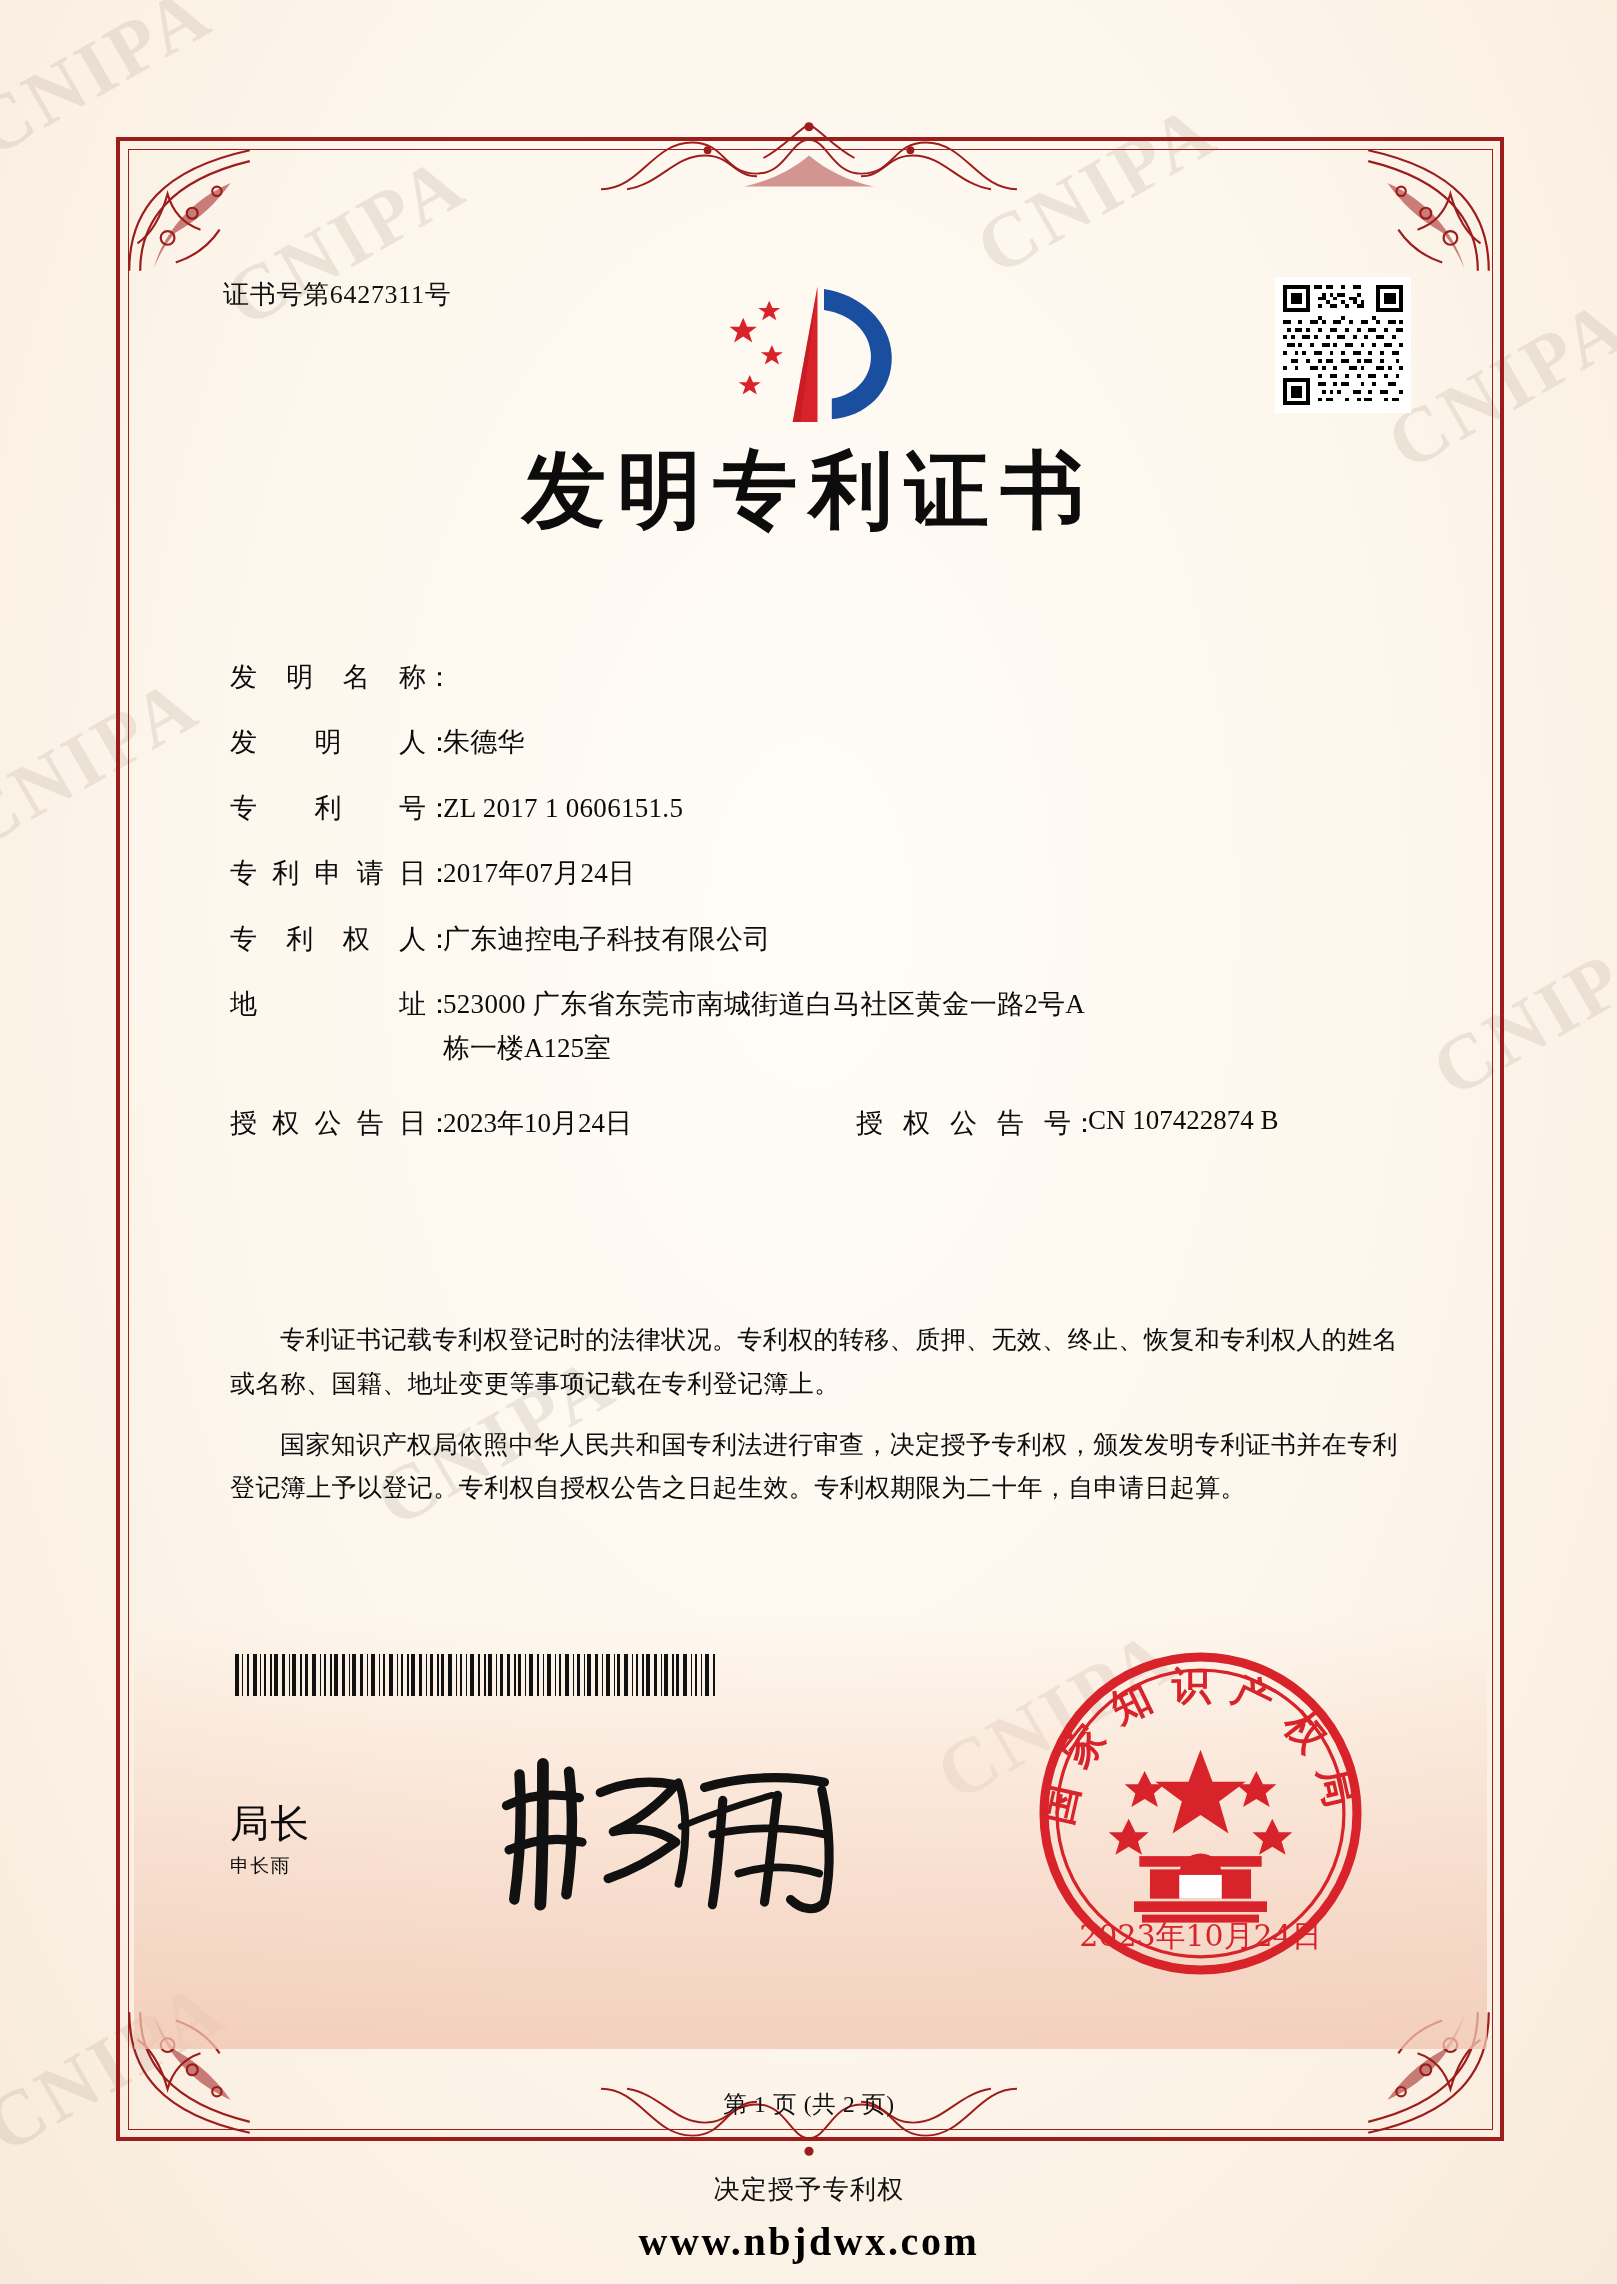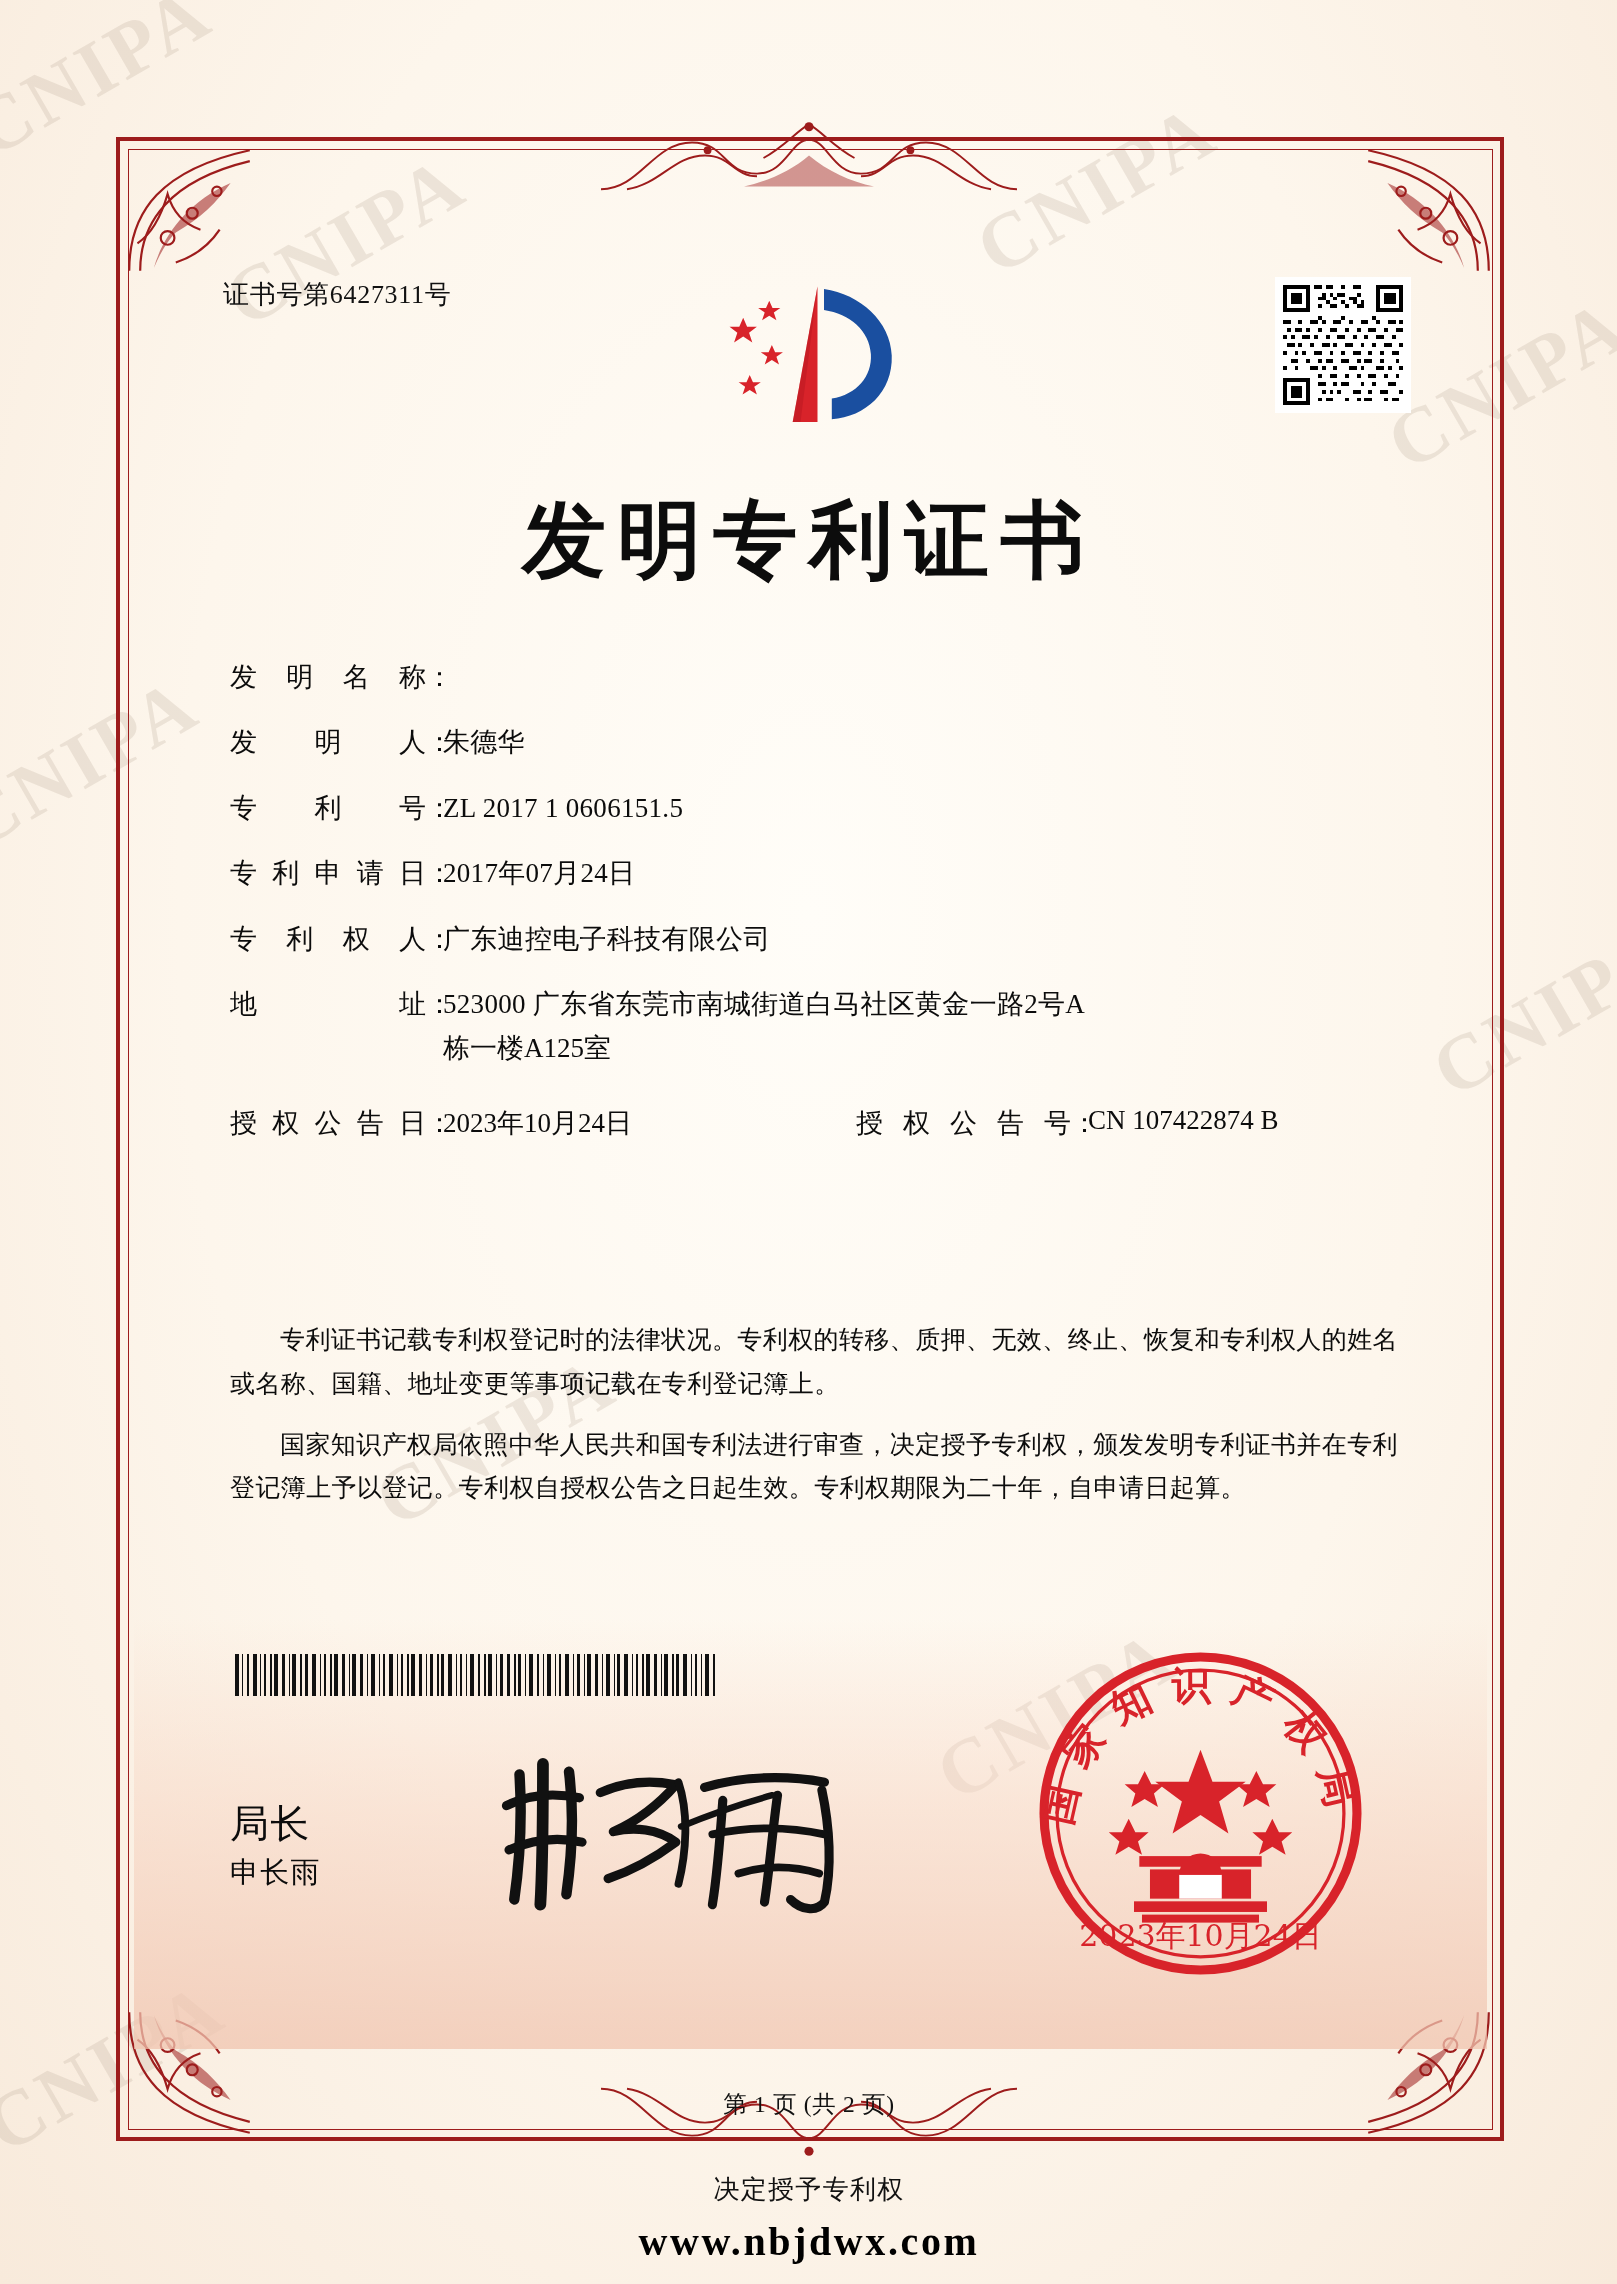--- a/index.html
+++ b/index.html
@@ -119,21 +119,21 @@
     top: 277px;
     width: 215px;
     height: 157px;
   }
   .logo svg { width: 100%; height: 100%; display: block; }
 
   .main-title {
     position: absolute;
     left: 50%;
     transform: translateX(-50%);
-    top: 484px;
+    top: 434px;
     font-size: 84px;
     letter-spacing: 11.7px;
     font-weight: bold;
     color: #0c0c0c;
     font-family: "DejaVu Serif", "Liberation Serif", serif;
     white-space: nowrap;
   }
 
   
   .fields {
@@ -237,21 +237,21 @@
     left: 230px;
     top: 1797px;
     font-size: 39px;
     color: #0c0c0c;
     letter-spacing: 1.3px;
   }
   .director-name {
     position: absolute;
     left: 230px;
     top: 1853px;
-    font-size: 29px;
+    font-size: 19px;
     color: #0c0c0c;
     letter-spacing: 1.3px;
   }
   .signature {
     position: absolute;
     left: 483px;
     top: 1748px;
     width: 404px;
     height: 170px;
   }

